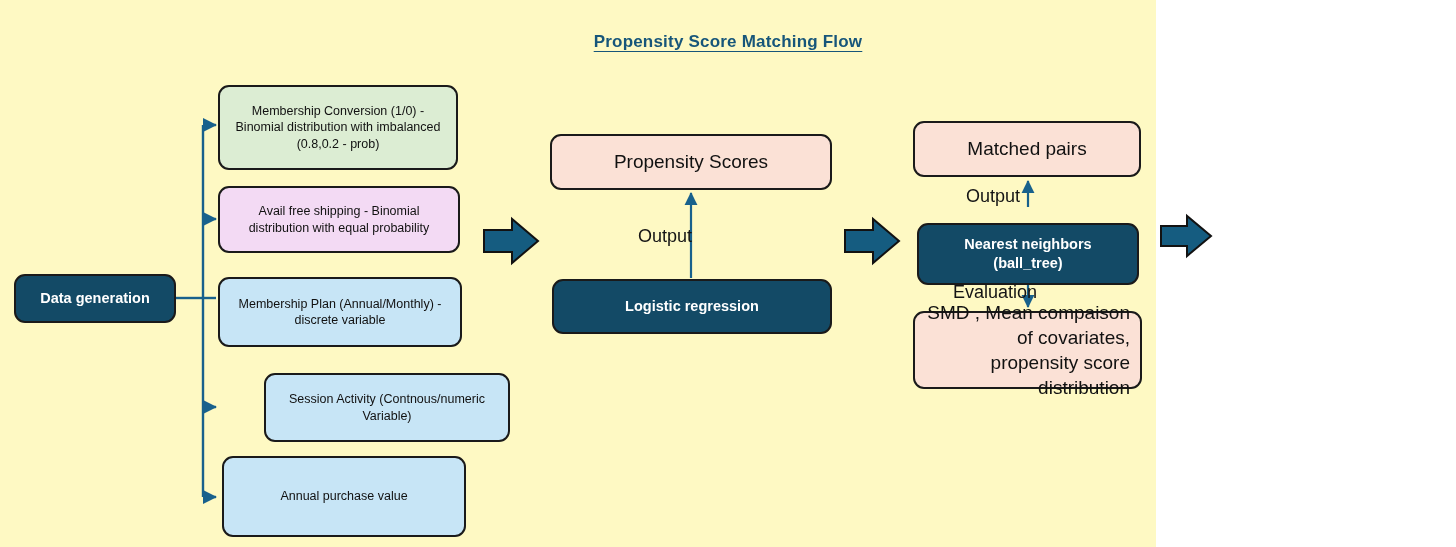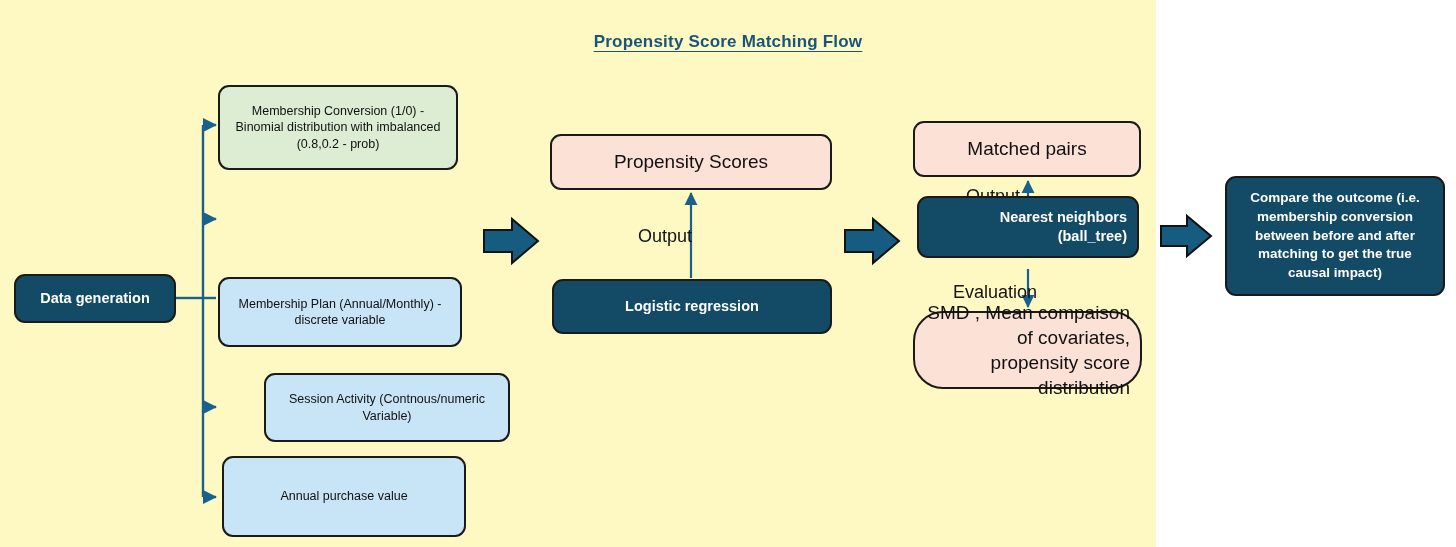--- a/index.html
+++ b/index.html
@@ -127,20 +127,23 @@
   <div class="title">Propensity Score Matching Flow</div>
 
   <div class="node n-dark" style="left:14px; top:274px; width:162px; height:49px;">
     <span>Data generation</span>
   </div>
 
   <div class="node n-green" style="left:218px; top:85px; width:240px; height:85px;">
     <span>Membership Conversion  (1/0) - Binomial distribution with imbalanced (0.8,0.2 - prob)</span>
   </div>
 
+  <div class="node n-pink" style="left:218px; top:186px; width:242px; height:67px;">
+    <span>Avail free shipping - Binomial distribution with equal probability</span>
+  </div>
 
   <div class="node n-blue" style="left:218px; top:277px; width:244px; height:70px;">
     <span>Membership Plan (Annual/Monthly) - discrete variable</span>
   </div>
 
   <div class="node n-blue" style="left:220px; top:373px; width:246px; height:69px;margin-left:44px;">
     <span>Session Activity (Contnous/numeric Variable)</span>
   </div>
 
   <div class="node n-blue" style="left:222px; top:456px; width:244px; height:81px;">
@@ -156,27 +159,24 @@
   <div class="node n-dark" style="left:552px; top:279px; width:280px; height:55px;">
     <span>Logistic regression</span>
   </div>
 
   <div class="node n-peach" style="left:913px; top:121px; width:228px; height:56px;">
     <span>Matched pairs</span>
   </div>
 
   <div class="edge-label" style="left:966px; top:186px;">Output</div>
 
-  <div class="node n-dark" style="left:917px; top:196px; width:222px; height:62px;text-align:right;">
+  <div class="node n-dark" style="left:917px; top:223px; width:222px; height:62px;">
     <span>Nearest neighbors (ball_tree)</span>
   </div>
 
   <div class="edge-label" style="left:953px; top:282px;">Evaluation</div>
 
-  <div class="node n-peach" style="left:913px; top:311px; width:229px; height:78px;border-radius:30px;">
+  <div class="node n-peach" style="left:913px; top:311px; width:229px; height:78px;">
     <span>SMD , Mean compaison of covariates, propensity score distribution</span>
   </div>
 
-  <div class="node n-dark" style="left:1225px; top:176px; width:220px; height:120px; font-size:13.5px; line-height:1.38;">
-    <span>Compare the outcome (i.e. membership conversion between before and after matching to get the true causal impact)</span>
-  </div>
 
 </div>
 
 </body></html>

